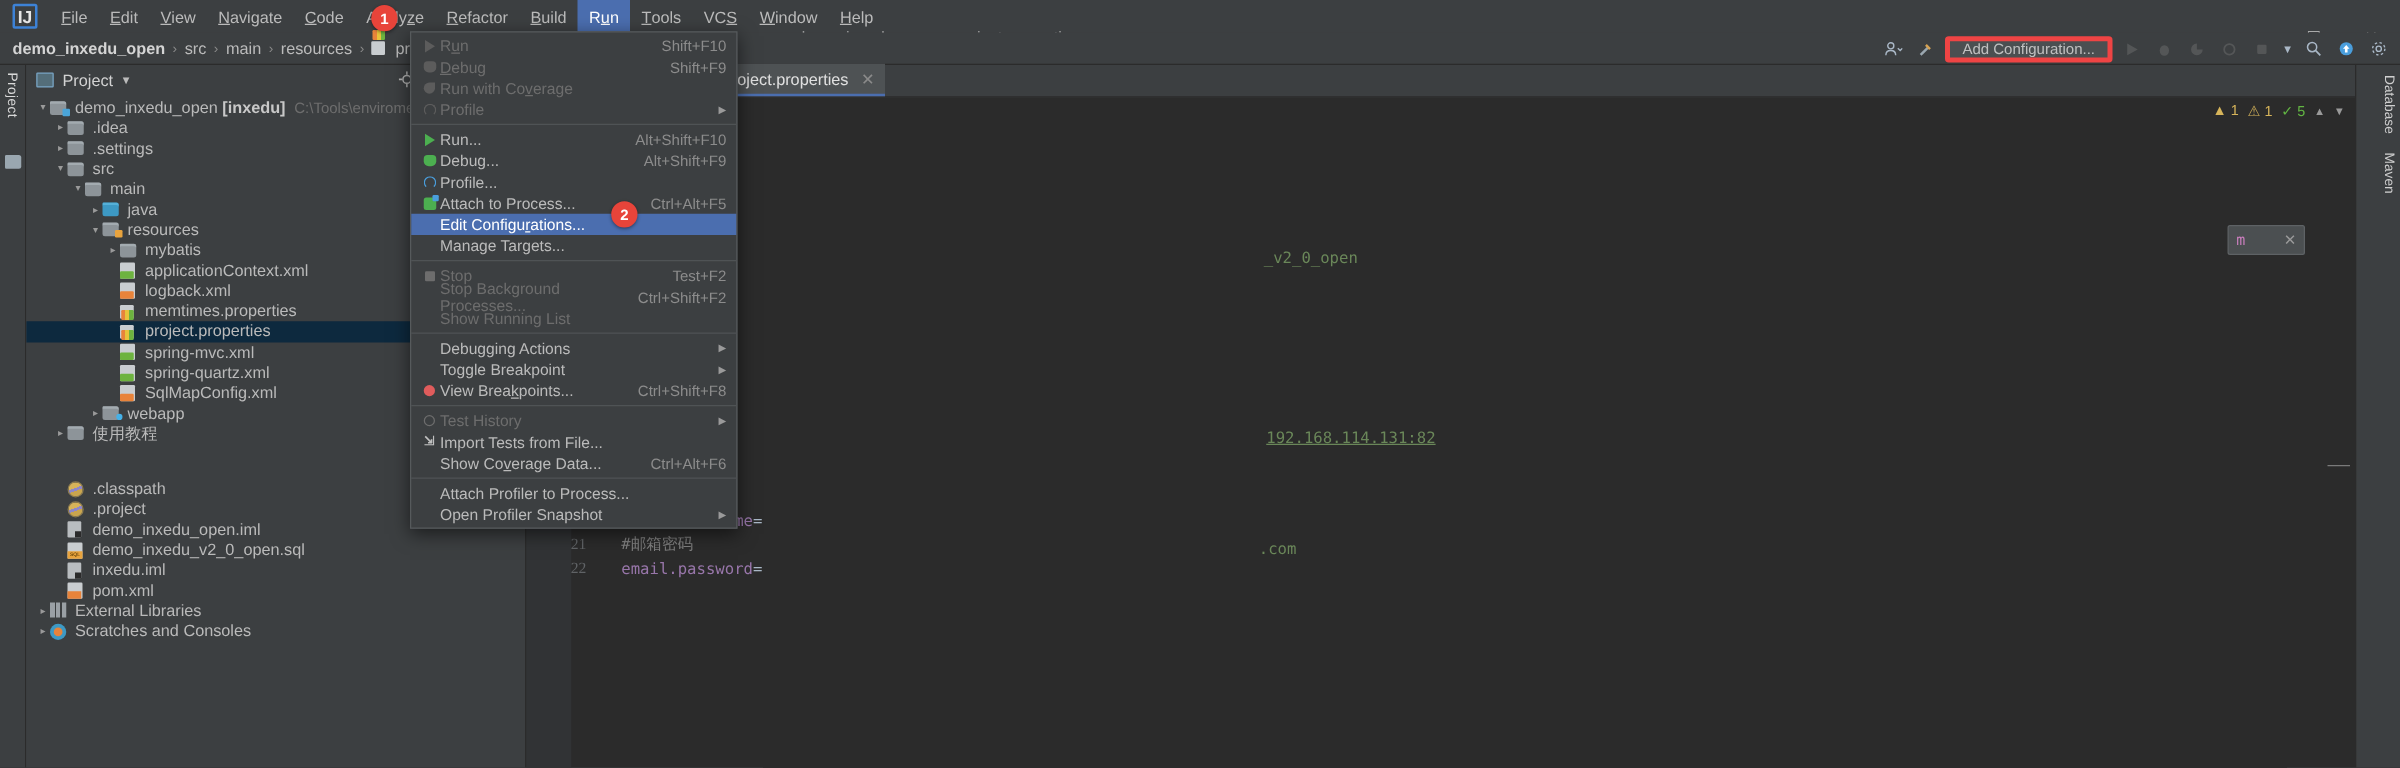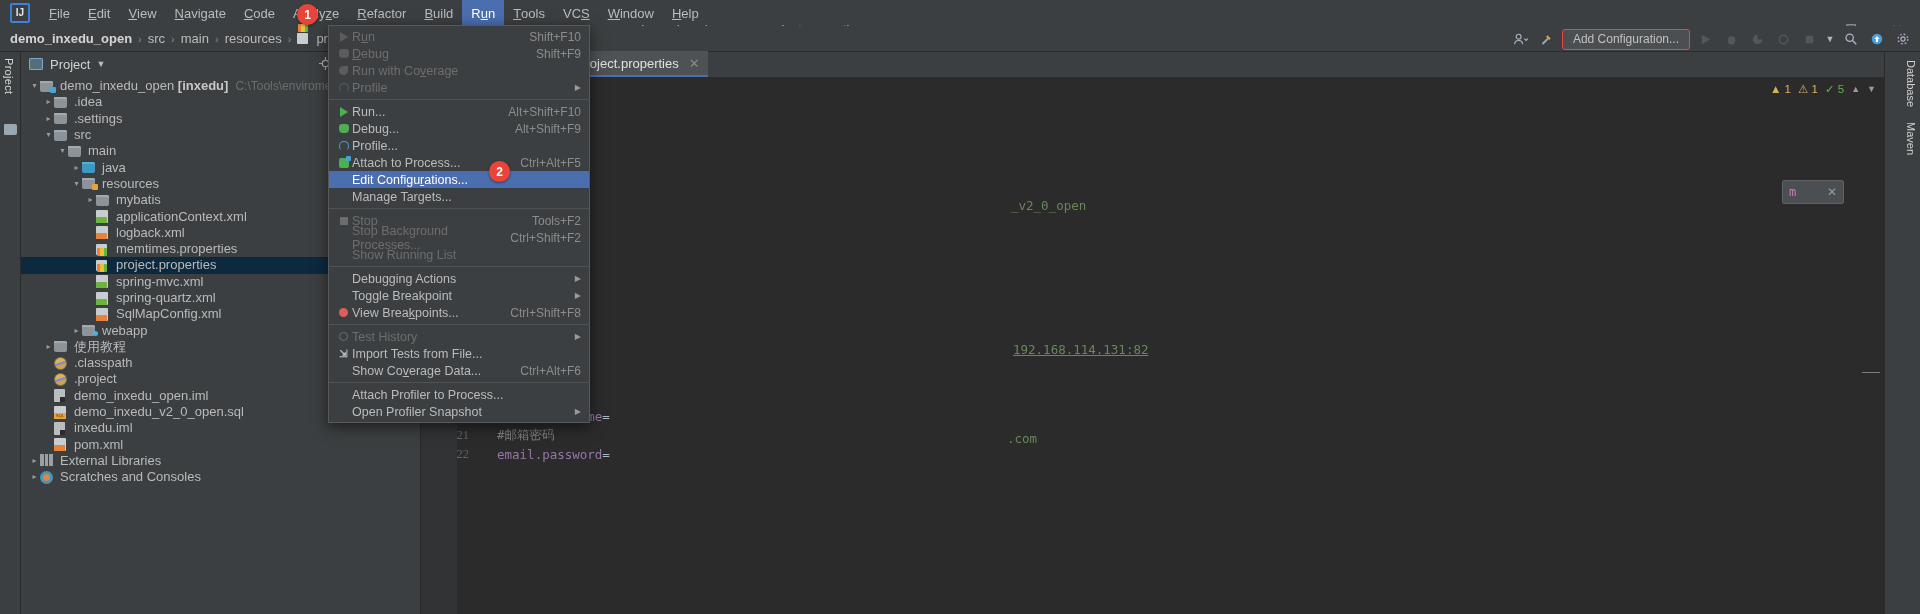--- a/index.html
+++ b/index.html
@@ -28,21 +28,21 @@
 
   
   .menubar{
     position:absolute; left:0; top:0; height:26px;
     display:flex; align-items:center; padding-left:4px; z-index:5;
   }
   .ij-logo{
     width:20px; height:20px; margin:0 10px 0 6px;
     border:2px solid #3d82d6; border-radius:2px;
     display:flex; align-items:center; justify-content:center;
-    font-size:10px; font-weight:bold; color:#e6e6e6; line-height:1;
+    font-size:14px; font-weight:bold; color:#e6e6e6; line-height:1;
   }
   .menu-item{
     padding:4px 9px; font-size:13px; color:#bbbbbb; white-space:nowrap;
     height:26px; display:flex; align-items:center;
   }
   .menu-item.active{ background:#4b6eaf; color:#ffffff; }
   .mnem{ text-decoration:underline; }
 
   
   .navbar{
@@ -52,21 +52,21 @@
   }
   .crumb{ display:flex; align-items:center; font-size:13px; color:#bbbbbb; }
   .crumb.bold{ font-weight:bold; color:#d4d4d4; }
   .crumb-sep{ margin:0 6px; color:#8a8a8a; font-size:11px; }
   .nav-right{ position:absolute; right:6px; top:0; height:26px;
     display:flex; align-items:center; gap:4px; }
   .tb-btn{ width:22px; height:22px; display:flex; align-items:center;
     justify-content:center; border-radius:3px; color:#a9b7c6; }
   .tb-btn.dim{ opacity:.38; }
   .addcfg{
-    height:21px; padding:0 10px; border:1px solid #ef4444; border-radius:3px;
+    height:21px; padding:0 10px; border:4px solid #ef4444; border-radius:3px;
     background:#4b4f51; color:#c0c0c0; font-size:12px;
     display:flex; align-items:center;
   }
 
   
   .leftstrip{
     position:absolute; left:0; top:52px; width:21px; height:562px;
     background:#3c3f41; border-right:1px solid #2b2b2b;
   }
   .vlabel{
@@ -486,21 +486,21 @@
           </span>
           <span class="lbl">webapp</span>
         </div>
         <div class="row" style="padding-left: 22px;">
           <span class="arrow">▸</span>
           <span class="ico">
             <span class="f-folder" style="display:block;width:13px;"></span>
           </span>
           <span class="lbl">使用教程</span>
         </div>
-        <div class="row" style="padding-left: 22px;">
+        <div class="row" style="padding-left: 22px; margin-top: 28px;">
           <span class="arrow"></span>
           <span class="ico">
             <span class="f-disc" style="display:block;"></span>
           </span>
           <span class="lbl">.classpath</span>
         </div>
         <div class="row" style="padding-left: 22px;">
           <span class="arrow"></span>
           <span class="ico">
             <span class="f-disc" style="display:block;"></span>
@@ -674,21 +674,21 @@
       <div class="mrow">
         <span class="mi"></span>
         <span class="mlabel">Manage Targets...</span>
       </div>
       <div class="msep"></div>
       <div class="mrow dis">
         <span class="mi">
           <span class="i-stop"></span>
         </span>
         <span class="mlabel">Stop</span>
-        <span class="mkey">Tools+F2</span>
+        <span class="mkey">Test+F2</span>
       </div>
       <div class="mrow dis">
         <span class="mi"></span>
         <span class="mlabel">Stop Background Processes...</span>
         <span class="mkey">Ctrl+Shift+F2</span>
       </div>
       <div class="mrow dis">
         <span class="mi"></span>
         <span class="mlabel">Show Running List</span>
       </div>

